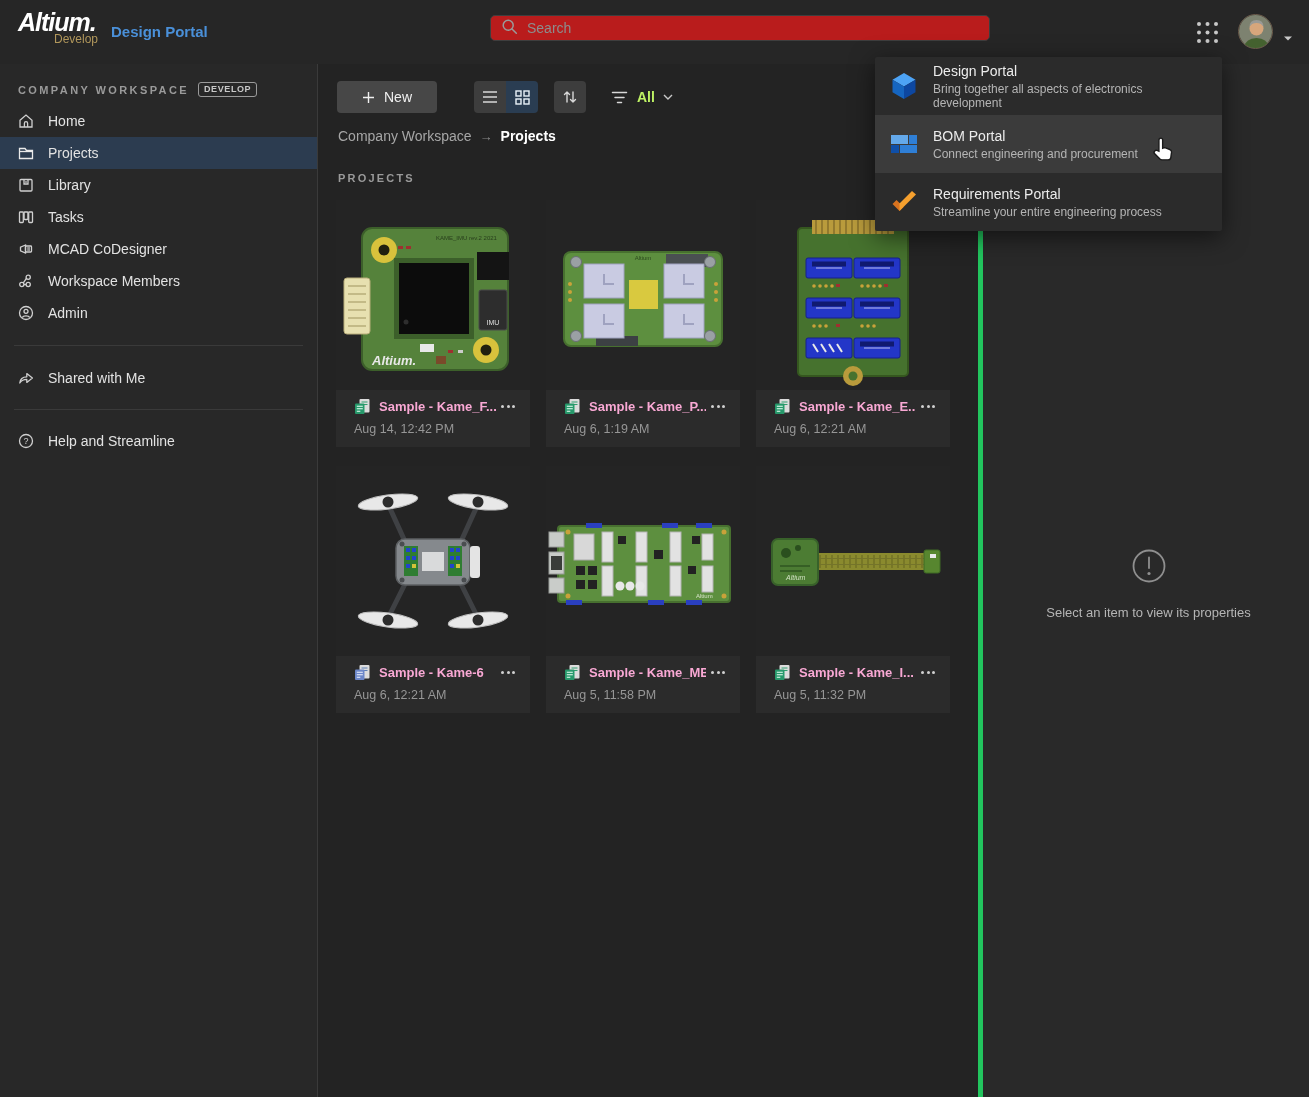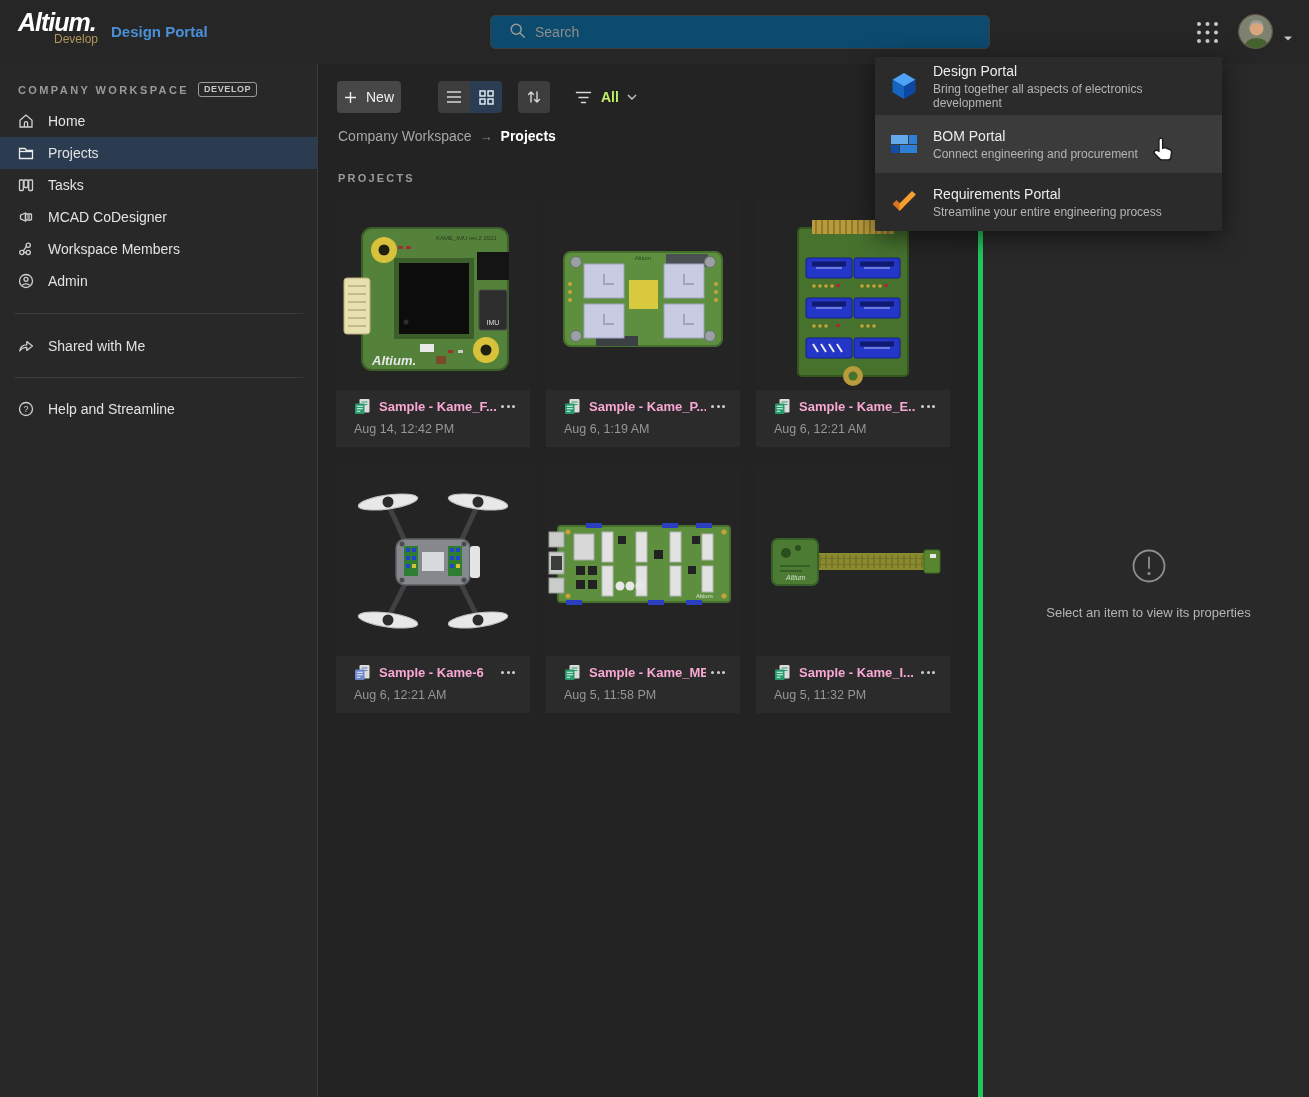--- a/index.html
+++ b/index.html
@@ -6,22 +6,22 @@
   html,body { width:1309px; height:1097px; overflow:hidden; background:#232323;
     font-family:"Liberation Sans", sans-serif; }
   #app { position:relative; width:1309px; height:1097px; background:#232323; }
 
   
   .topbar { position:absolute; left:0; top:0; width:1309px; height:64px; background:#262626; z-index:5; }
   .logo { position:absolute; left:18px; top:9px; width:86px; }
   .logo-main { color:#fff; font-size:25px; font-weight:800; font-style:italic; letter-spacing:-1px; line-height:26px; }
   .logo-sub { display:block; text-align:right; color:#b1975b; font-size:12px; margin-top:-3px; padding-right:6px; }
   .app-title { position:absolute; left:111px; top:23px; color:#4a90d9; font-size:15px; font-weight:600; }
-  .search { position:absolute; left:490px; top:15px; width:500px; height:34px; background:#0c4a6e;
-    border:1px solid #3e3e3e; border-radius:5px; display:flex; align-items:center; padding:0 18px; }
+  .search { position:absolute; left:490px; top:15px; width:500px; height:26px; background:#b91c1c;
+    border:1px solid #3e3e3e; border-radius:5px; display:flex; align-items:center; padding:0 10px; }
   .search input { flex:1; background:transparent; border:none; outline:none; color:#cfcfcf; font-size:14px;
     margin-left:9px; font-family:"Liberation Sans", sans-serif; }
   .search input::placeholder { color:#8d8d8d; }
   .apps-btn { position:absolute; left:1194px; top:19px; width:27px; height:27px; cursor:pointer; }
   .avatar { position:absolute; left:1238px; top:14px; width:35px; height:35px; border-radius:50%; overflow:hidden;
     border:1px solid #6b5a4a; cursor:pointer; }
   .user-caret { position:absolute; left:1283px; top:28px; cursor:pointer; }
 
   
   .sidebar { position:absolute; left:0; top:64px; width:318px; height:1033px; background:#282828;
@@ -33,21 +33,21 @@
   .side-item { display:flex; align-items:center; height:32px; padding-left:17px; cursor:pointer; color:#e2e2e2; }
   .side-item .s-icon { width:18px; height:18px; margin-right:13px; flex:none; }
   .side-item .s-label { font-size:14px; }
   .side-item.active { background:#2c3c50; }
   .side-divider { height:1px; background:#3a3a3a; margin:15px 14px; }
   .side-divider.d1 { margin-top:16px; margin-bottom:16px; }
 
   
   .main { position:absolute; left:319px; top:64px; width:658px; height:1033px; background:#232323; }
   .toolbar { position:absolute; left:18px; top:17px; display:flex; align-items:center; }
-  .btn-new { display:flex; align-items:center; justify-content:center; width:64px; height:32px; background:#474747;
+  .btn-new { display:flex; align-items:center; justify-content:center; width:100px; height:32px; background:#474747;
     border:none; border-radius:4px; color:#f0f0f0; font-size:14px; cursor:pointer; gap:9px;
     font-family:"Liberation Sans", sans-serif; }
   .toggle-group { display:flex; margin-left:37px; border-radius:4px; overflow:hidden; }
   .tg-btn { width:32px; height:32px; display:flex; align-items:center; justify-content:center; background:#3d3d3d;
     border:none; cursor:pointer; }
   .tg-btn.active { background:#2a3d52; }
   .btn-sort { margin-left:16px; width:32px; height:32px; display:flex; align-items:center; justify-content:center;
     background:#3d3d3d; border:none; border-radius:4px; cursor:pointer; }
   .filter { display:flex; align-items:center; margin-left:24px; cursor:pointer; gap:8px; }
   .filter .f-label { color:#bef264; font-size:14px; font-weight:700; }
@@ -159,20 +159,30 @@
     <div class="side-item active">
       <span class="s-icon">
         <svg width="18" height="18" viewBox="0 0 18 18" fill="none" stroke="#eaeaea" stroke-width="1.3">
             <path d="M2.5 14.5 V4.5 H8 L9.5 6.5 H15.5 V14.5 Z"></path>
             <path d="M2.5 7.5 H15.5"></path>
           </svg>
       </span>
       <span class="s-label">Projects</span>
     </div>
 
+    <div class="side-item">
+      <span class="s-icon">
+        <svg width="18" height="18" viewBox="0 0 18 18" fill="none" stroke="#d0d0d0" stroke-width="1.3">
+            <rect x="3" y="3.5" width="12" height="11.5" rx="1"></rect>
+            <path d="M7 3.5 V8 H11 V3.5"></path>
+            <path d="M8.2 6 H9.8"></path>
+          </svg>
+      </span>
+      <span class="s-label">Library</span>
+    </div>
 
     <div class="side-item">
       <span class="s-icon">
         <svg width="18" height="18" viewBox="0 0 18 18" fill="none" stroke="#d0d0d0" stroke-width="1.3">
             <rect x="2.5" y="4" width="3.8" height="10.5" rx="0.8"></rect>
             <rect x="7.1" y="4" width="3.8" height="7.5" rx="0.8"></rect>
             <rect x="11.7" y="4" width="3.8" height="10.5" rx="0.8"></rect>
           </svg>
       </span>
       <span class="s-label">Tasks</span>

